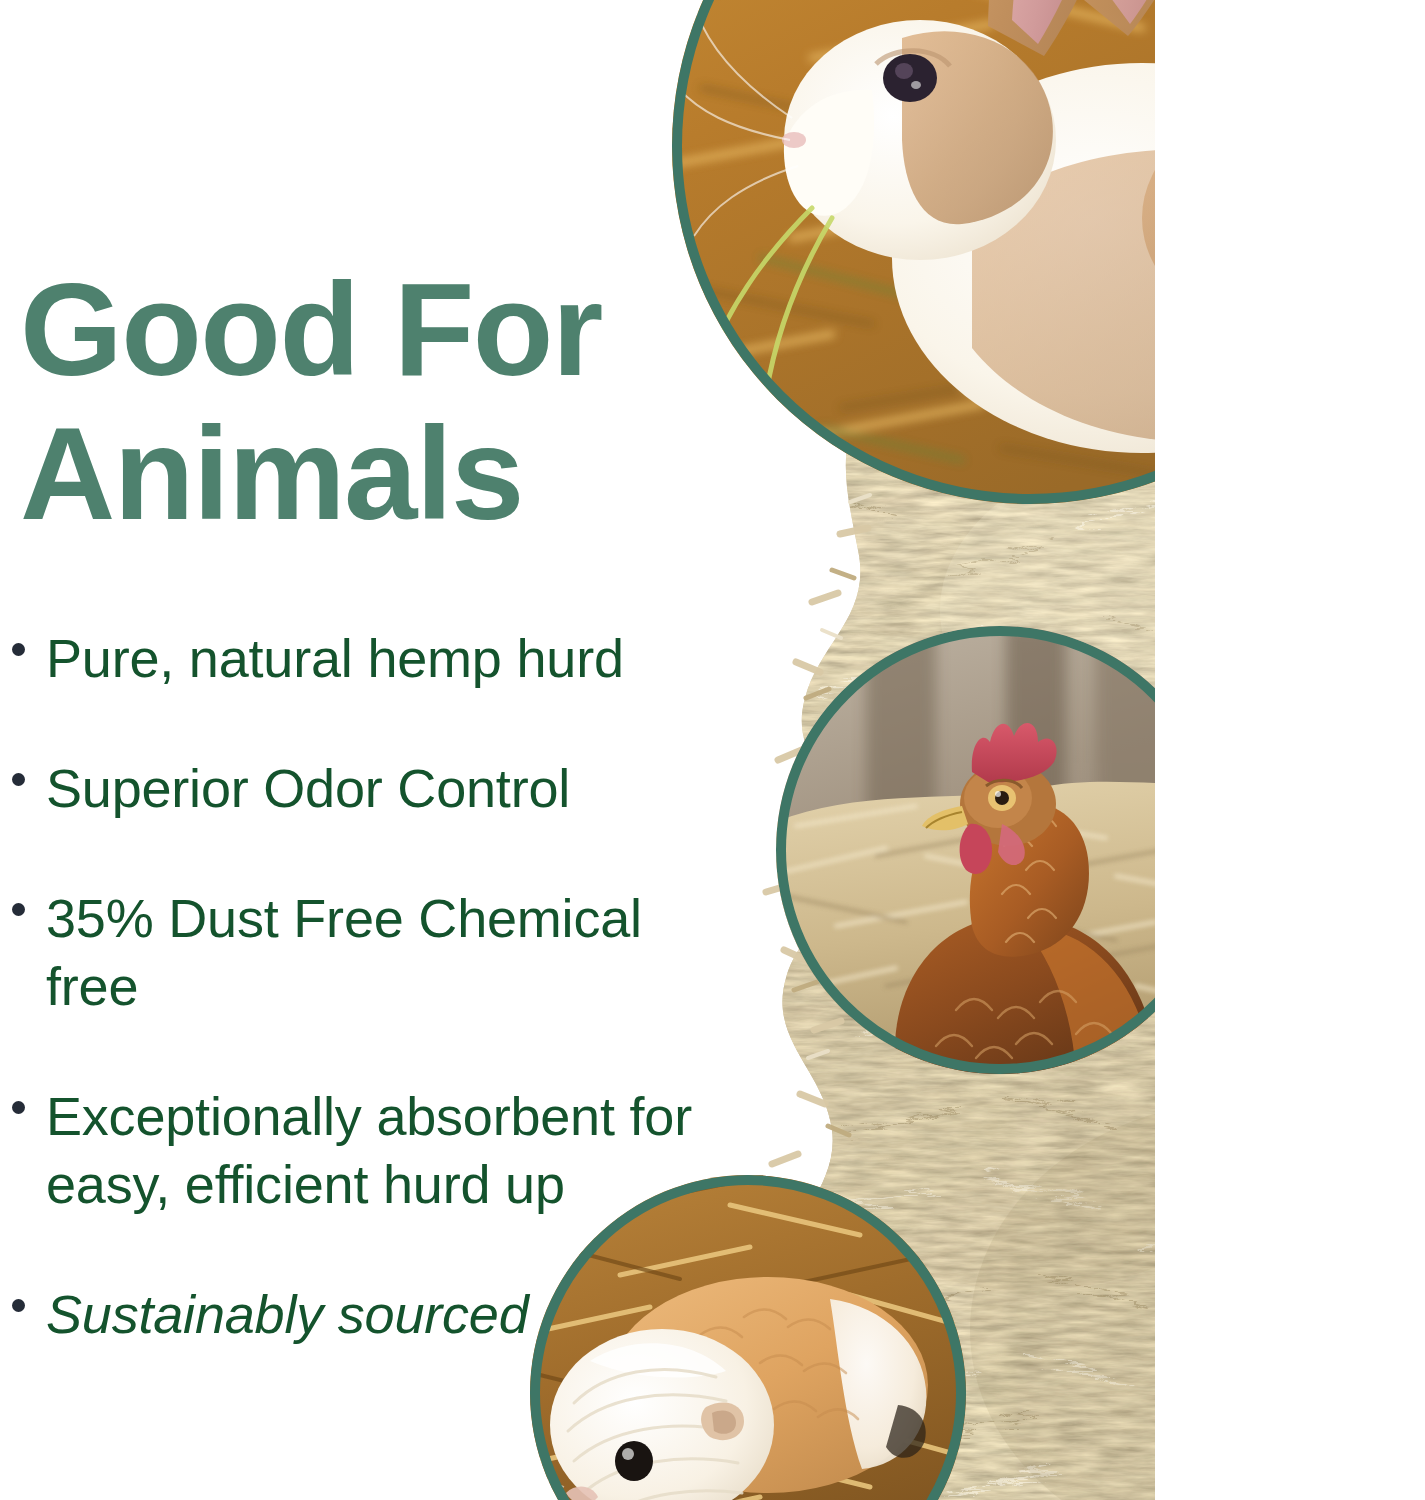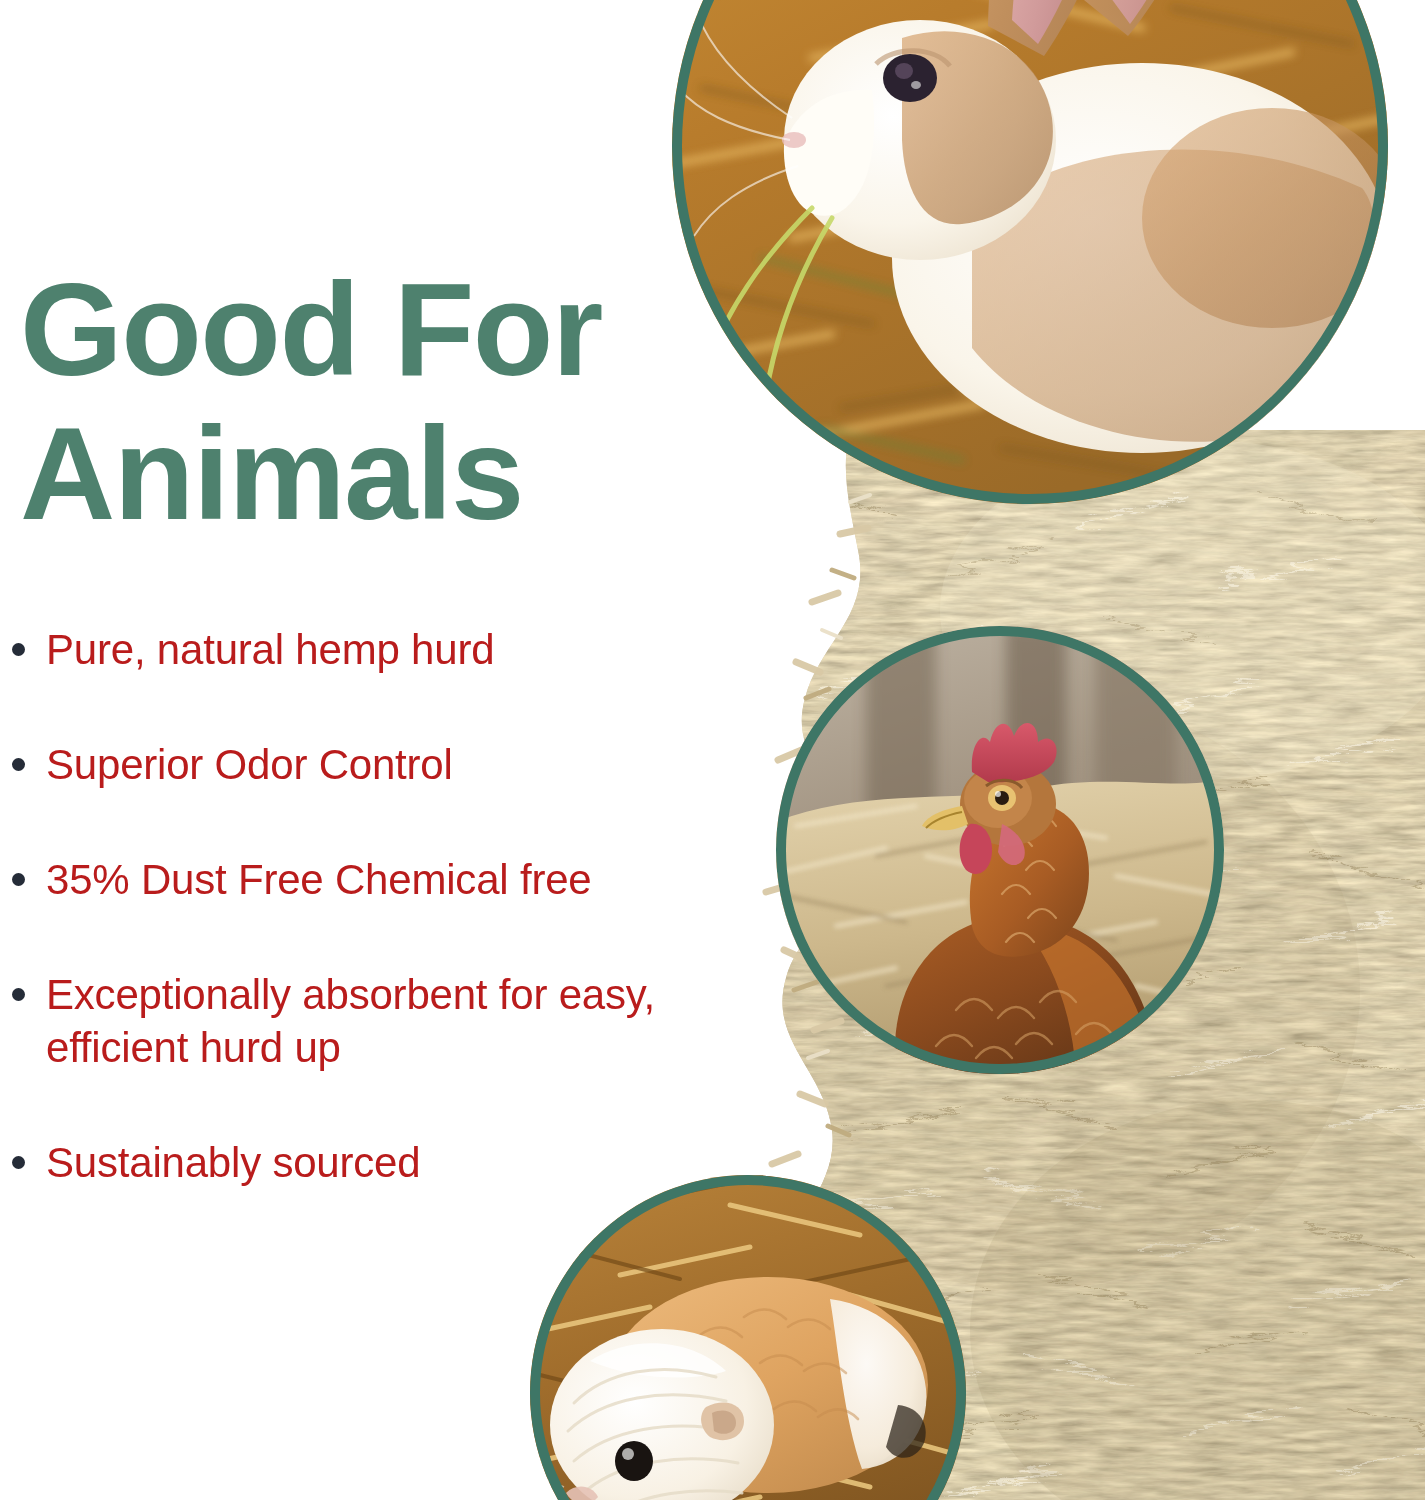--- a/index.html
+++ b/index.html
@@ -3,21 +3,21 @@
 <meta charset="utf-8">
 <style>
   * { margin:0; padding:0; box-sizing:border-box; }
   html, body { width:1425px; height:1500px; }
   body {
     background:#ffffff;
     font-family:"Liberation Sans", sans-serif;
     overflow:hidden;
     position:relative;
   }
-  #stage { position:absolute; inset:0; width:1425px; height:1500px; overflow:hidden; background:#fff; }
+  #stage { position:absolute; inset:0; width:1155px; height:1500px; overflow:hidden; background:#fff; }
 
   
   .hemp-mass { position:absolute; pointer-events:none; }
   #hemp-main {
     left:600px; top:430px; width:830px; height:1075px;
   }
   #hemp-main svg, .hemp-mass svg { display:block; width:100%; height:100%; }
 
   
   #headline {
@@ -35,27 +35,27 @@
   
   #bullets {
     position:absolute;
     left:8px; top:624px;
     width:712px;
     list-style:none;
   }
   #bullets li {
     position:relative;
     padding-left:38px;
-    color:#b91c1c;
-    font-size:42px;
+    color:#14532d;
+    font-size:54px;
     line-height:1.26;
     letter-spacing:-0.2px;
     margin-bottom:62px;
   }
-  #bullets li:last-child { margin-bottom:0; }
+  #bullets li:last-child { margin-bottom:0;font-style:italic; }
   #bullets li .dot {
     position:absolute;
     left:4px; top:19px;
     width:13px; height:13px;
     border-radius:50%;
     background:#252C38;
   }
 
   
   .photo-circle {

